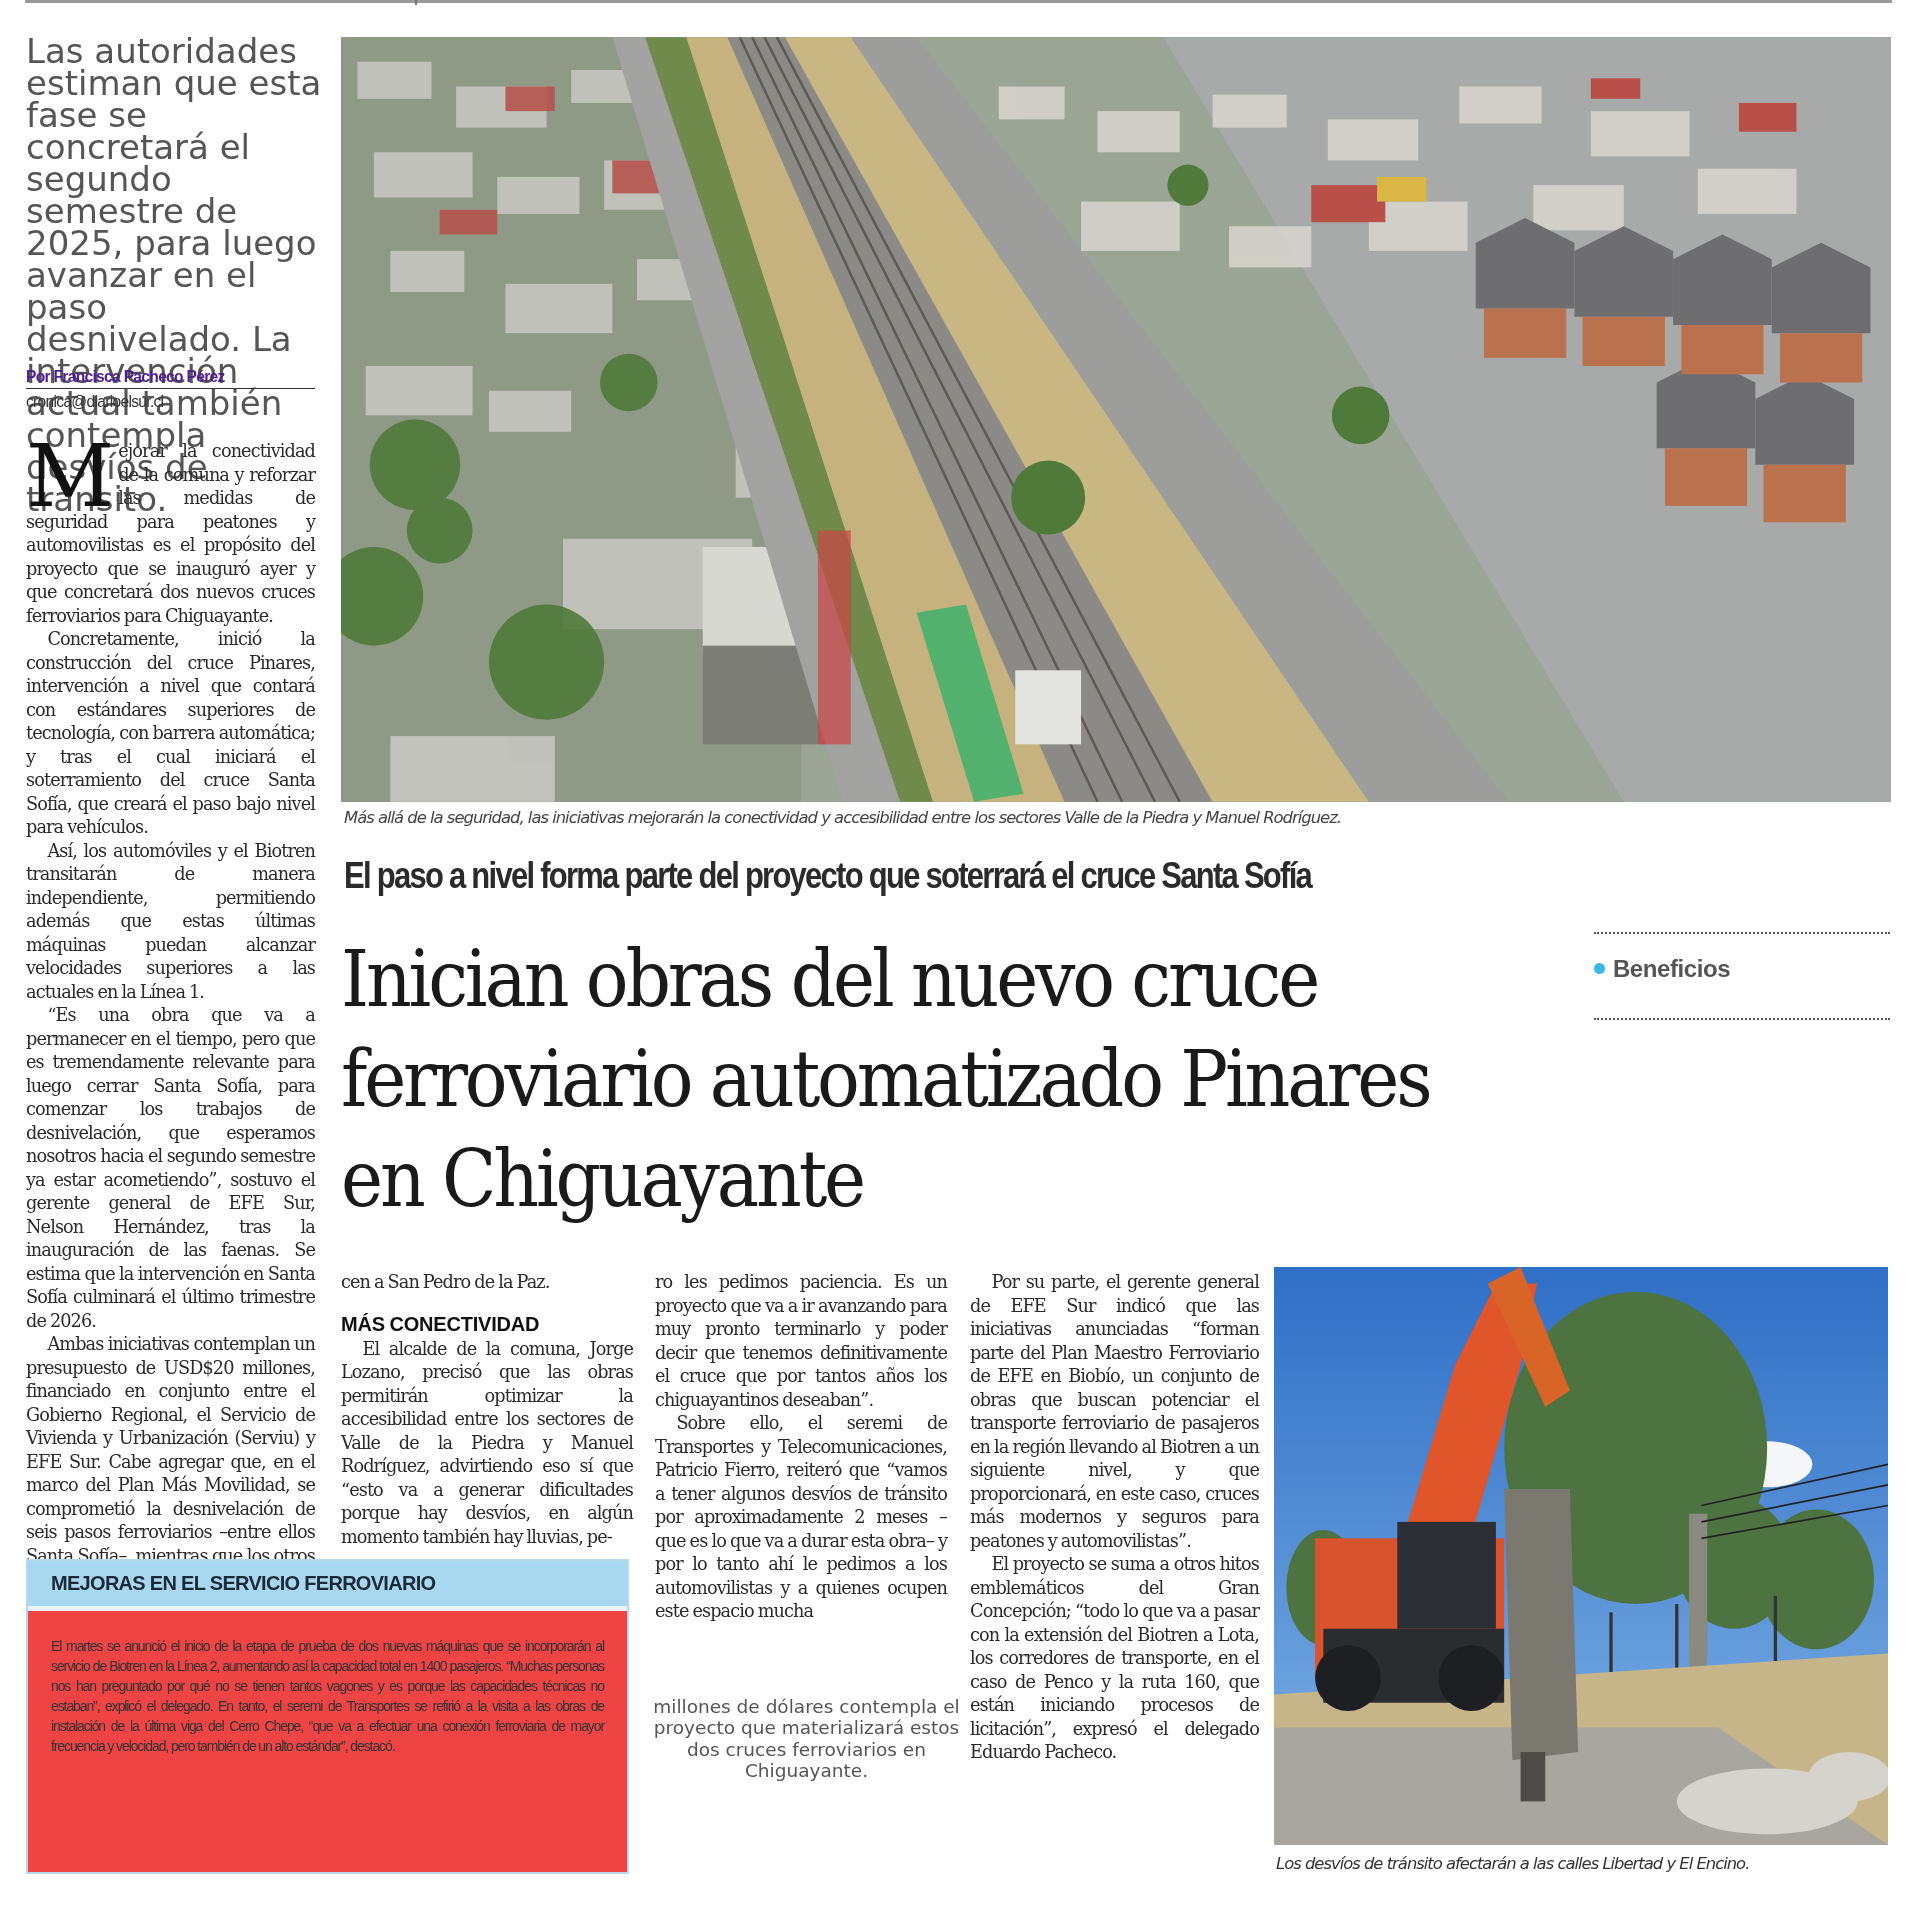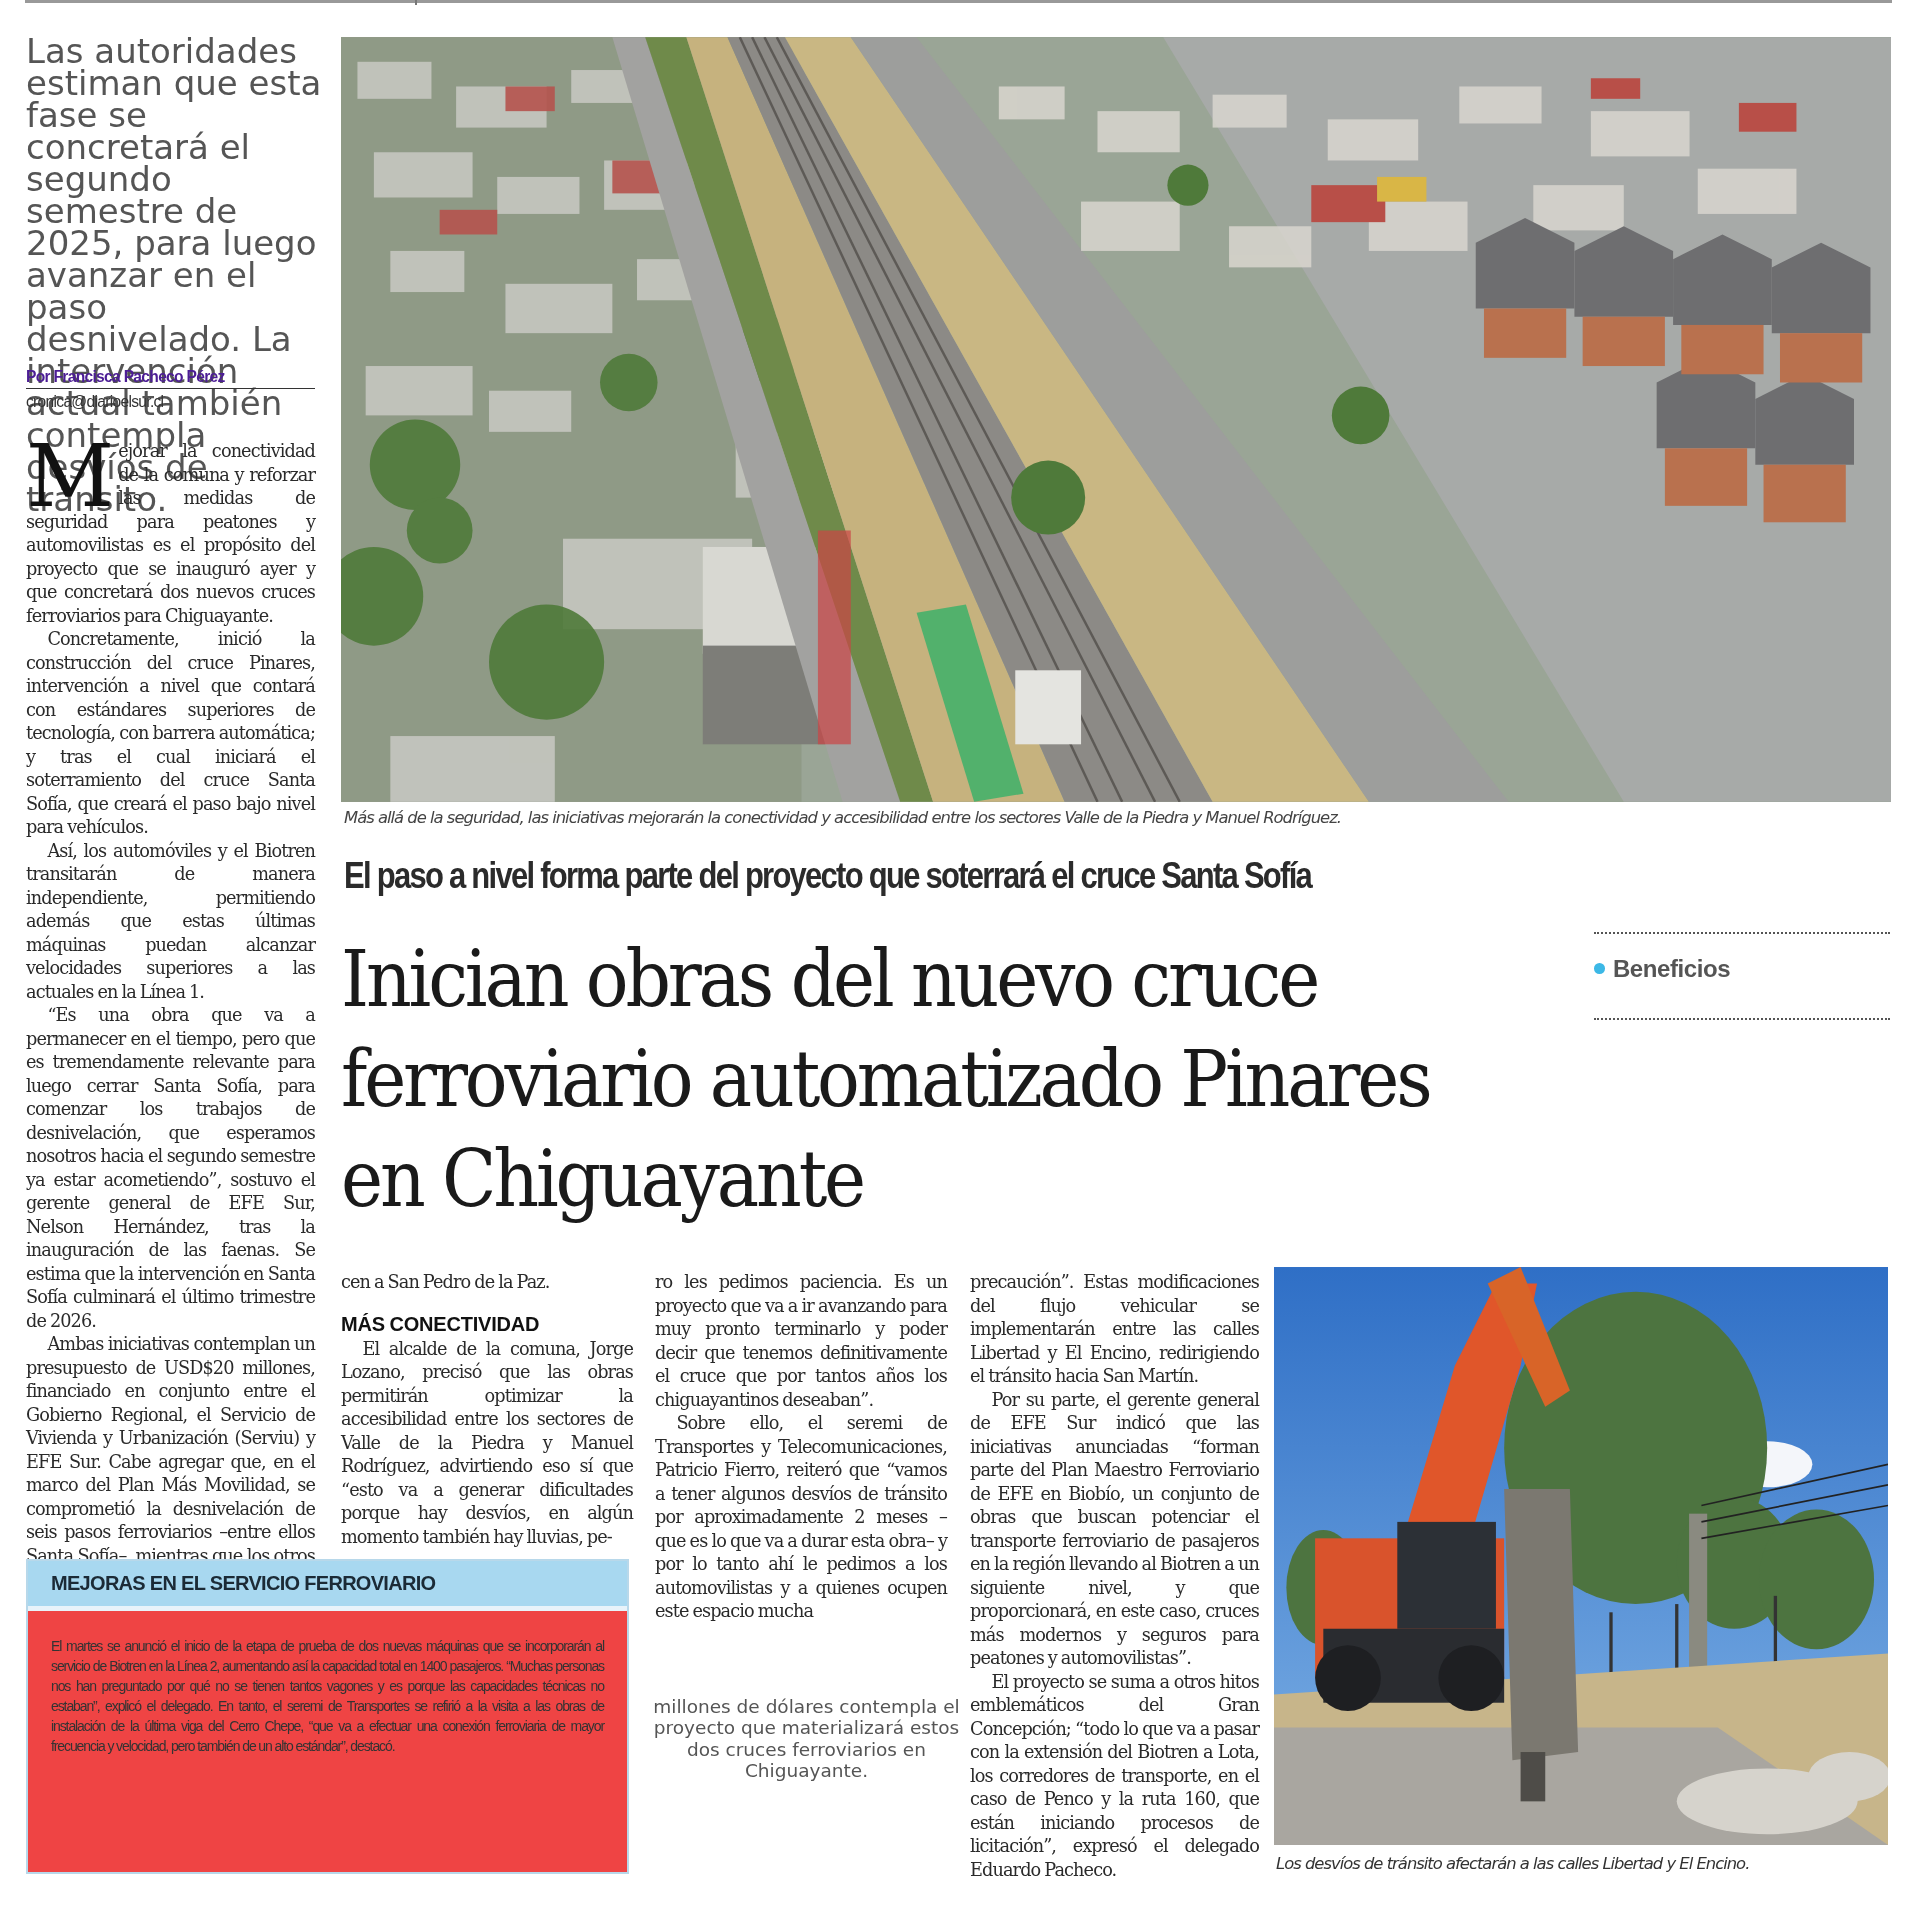--- a/index.html
+++ b/index.html
@@ -176,21 +176,20 @@
   <div class="subhead">MÁS CONECTIVIDAD</div>
   <p>El alcalde de la comuna, Jorge Lozano, precisó que las obras permitirán optimizar la accesibilidad entre los sectores de Valle de la Piedra y Manuel Rodríguez, advirtiendo eso sí que “esto va a generar dificultades porque hay desvíos, en algún momento también hay lluvias, pe-</p>
 </div>
 
 <div class="abs serif-col col3">
   <p class="first">ro les pedimos paciencia. Es un proyecto que va a ir avanzando para muy pronto terminarlo y poder decir que tenemos definitivamente el cruce que por tantos años los chiguayantinos deseaban”.</p>
   <p>Sobre ello, el seremi de Transportes y Telecomunicaciones, Patricio Fierro, reiteró que “vamos a tener algunos desvíos de tránsito por aproximadamente 2 meses –que es lo que va a durar esta obra– y por lo tanto ahí le pedimos a los automovilistas y a quienes ocupen este espacio mucha</p>
 </div>
 
 <div class="abs serif-col col4">
-  <p class="first">precaución”. Estas modificaciones del flujo vehicular se implementarán entre las calles Libertad y El Encino, redirigiendo el tránsito hacia San Martín.</p>
   <p>Por su parte, el gerente general de EFE Sur indicó que las iniciativas anunciadas “forman parte del Plan Maestro Ferroviario de EFE en Biobío, un conjunto de obras que buscan potenciar el transporte ferroviario de pasajeros en la región llevando al Biotren a un siguiente nivel, y que proporcionará, en este caso, cruces más modernos y seguros para peatones y automovilistas”.</p>
   <p>El proyecto se suma a otros hitos emblemáticos del Gran Concepción; “todo lo que va a pasar con la extensión del Biotren a Lota, los corredores de transporte, en el caso de Penco y la ruta 160, que están iniciando procesos de licitación”, expresó el delegado Eduardo Pacheco.</p>
 </div>
 
 <div class="abs box">
   <div class="box-head">
       <span>MEJORAS EN EL SERVICIO FERROVIARIO</span>
     </div>
   <div class="box-body">
       <p>El martes se anunció el inicio de la etapa de prueba de dos nuevas máquinas que se incorporarán al servicio de Biotren en la Línea 2, aumentando así la capacidad total en 1400 pasajeros. “Muchas personas nos han preguntado por qué no se tienen tantos vagones y es porque las capacidades técnicas no estaban”, explicó el delegado. En tanto, el seremi de Transportes se refirió a la visita a las obras de instalación de la última viga del Cerro Chepe, “que va a efectuar una conexión ferroviaria de mayor frecuencia y velocidad, pero también de un alto estándar”, destacó.</p>

